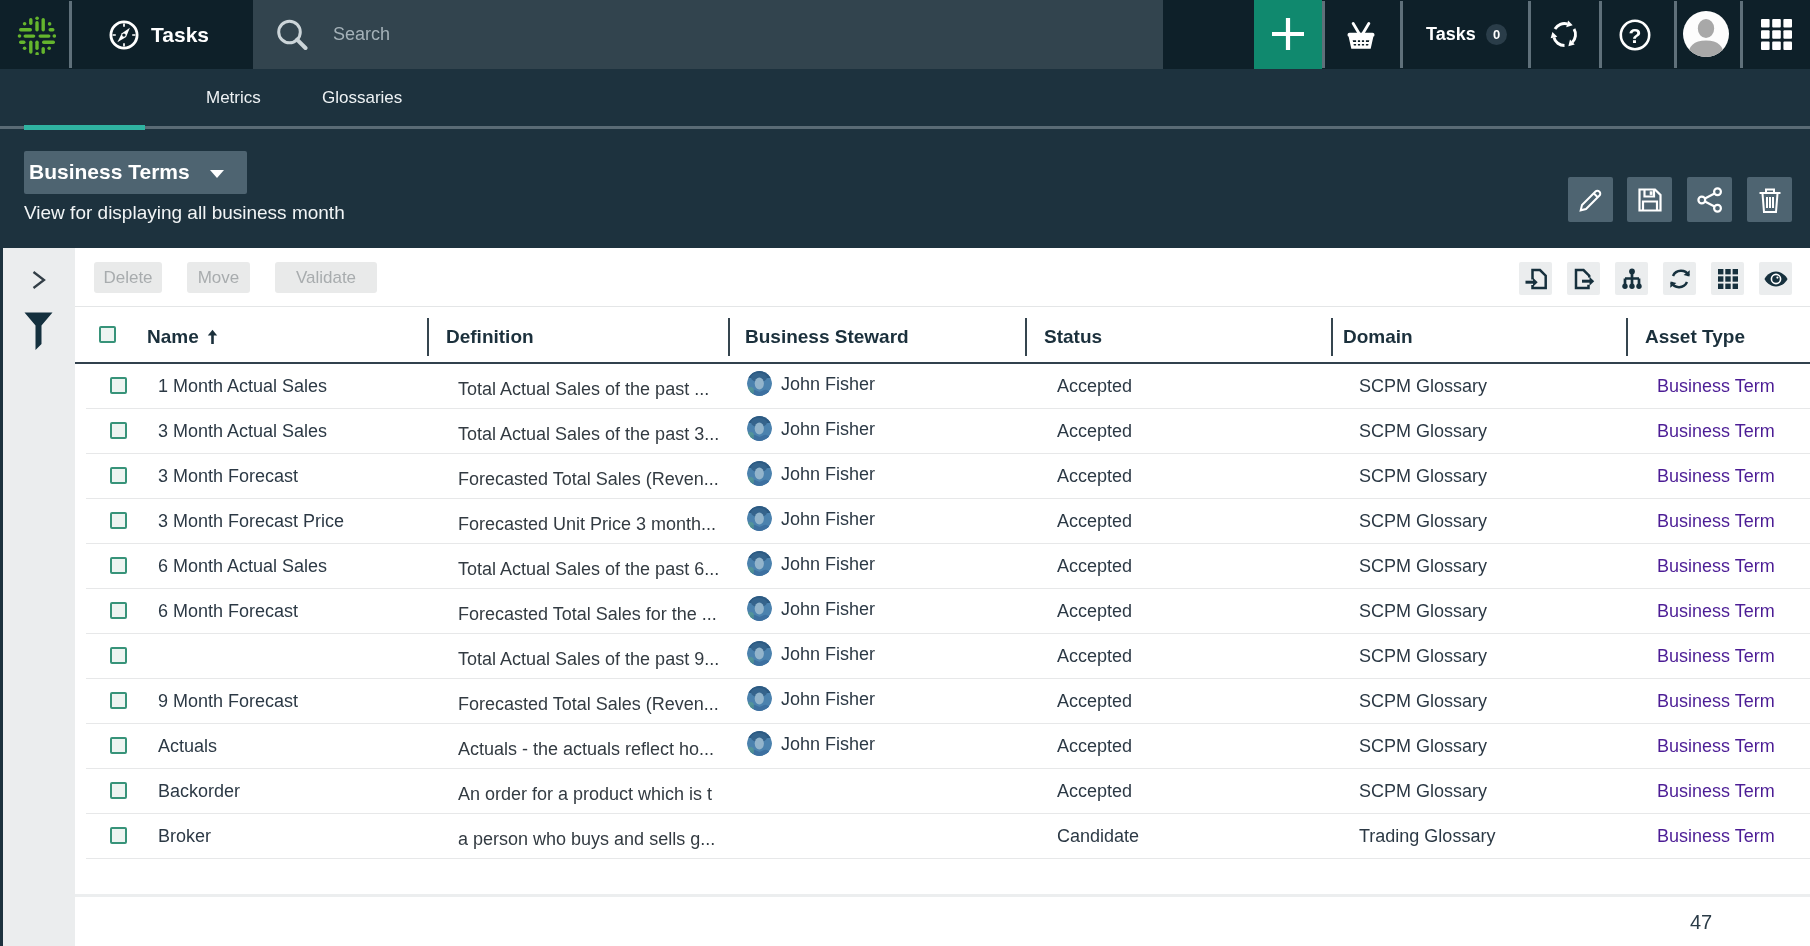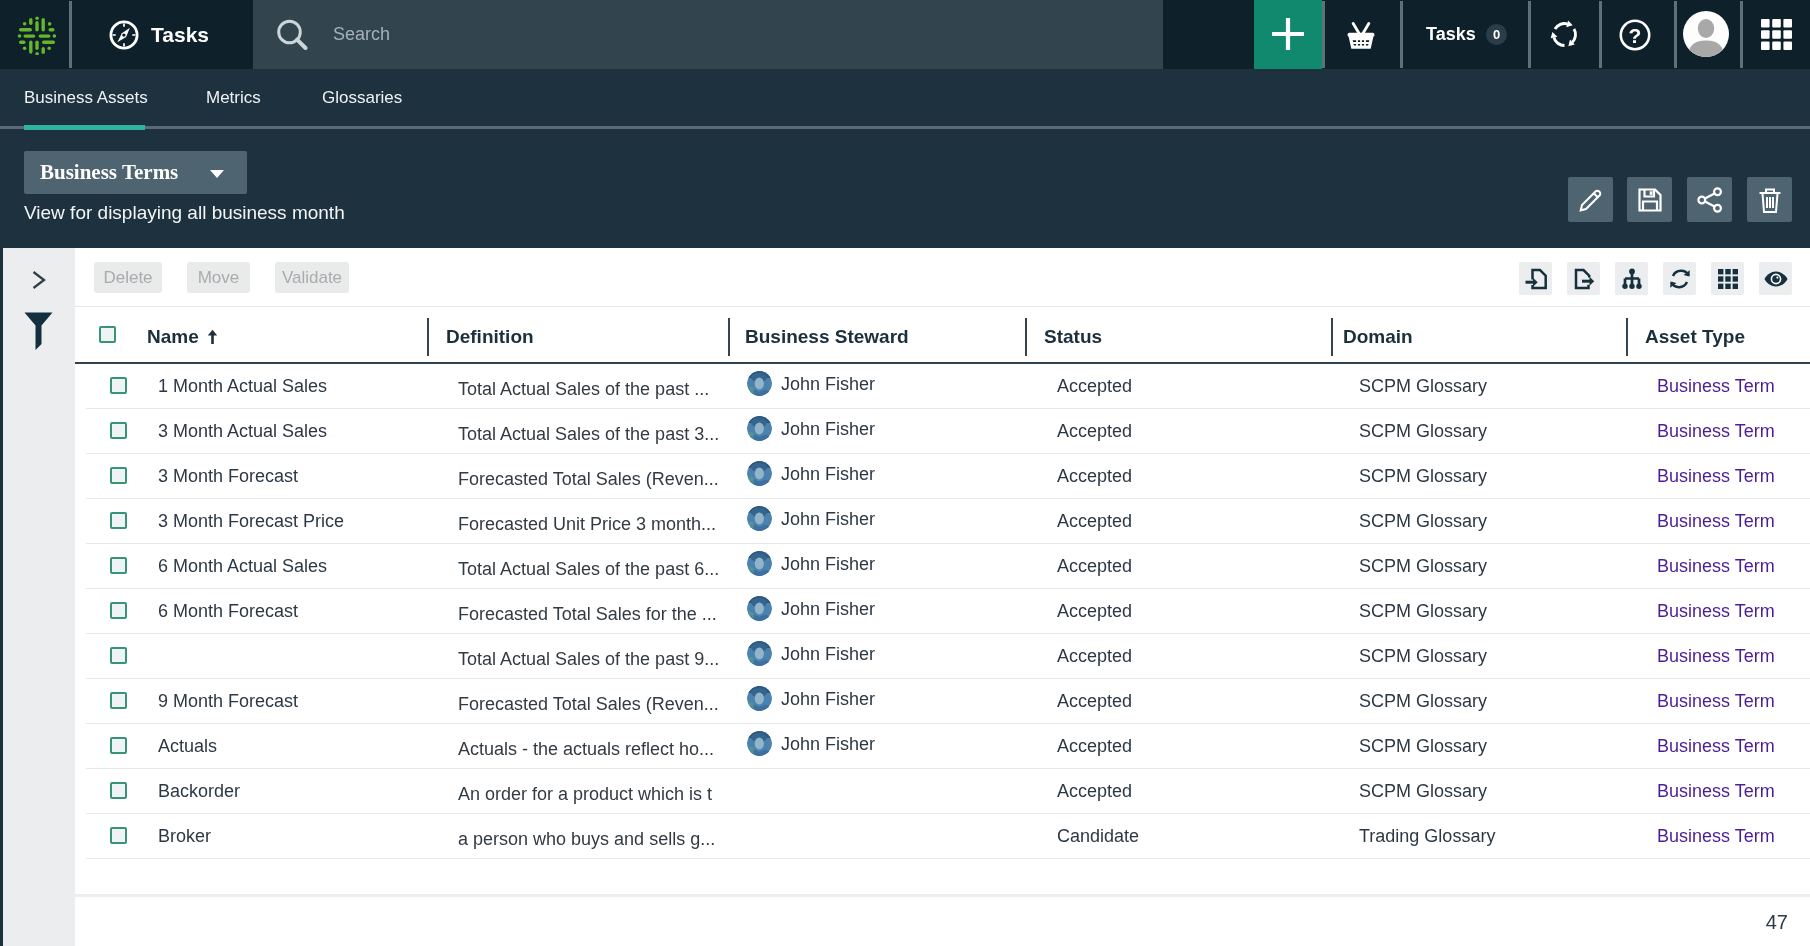--- a/index.html
+++ b/index.html
@@ -20,22 +20,22 @@
   #tasks-badge { position:absolute; left:1486px; top:24px; width:21px; height:21px;
     border-radius:50%; background:#2a3d49; color:#fff; font-size:13px; font-weight:bold;
     text-align:center; line-height:21px; }
   
   #band { position:absolute; left:0; top:69px; width:1810px; height:179px; background:#1d323e; }
   .tab { position:absolute; top:0; height:57px; line-height:57px; color:#eef2f4; font-size:17px; }
   #tabline { position:absolute; left:0; top:57px; width:1810px; height:3px; background:#5a6b75; }
   #tabactive { position:absolute; left:24px; top:56px; width:121px; height:4.5px; background:#2fb3a1; }
   #btbtn { position:absolute; left:24px; top:82px; width:223px; height:43px; background:#4e6471;
     border-radius:2px; color:#fff; }
-  #btbtn span { position:absolute; left:16px; top:0; height:51px; line-height:42px;
-    font-size:21px; font-weight:bold;font-family:Liberation Serif, serif; }
+  #btbtn span { position:absolute; left:5px; top:0; height:51px; line-height:42px;
+    font-size:21px; font-weight:bold; }
   #btbtn .caret { position:absolute; left:186px; top:19px; width:0; height:0;
     border-left:7px solid transparent; border-right:7px solid transparent; border-top:8px solid #fff; }
   #subtitle { position:absolute; left:24px; top:132px; color:#f2f5f6; font-size:19px; line-height:24px; }
   .hbtn { position:absolute; top:108px; width:45px; height:45px; background:#4e6471; border-radius:2px; }
   .hbtn svg { position:absolute; left:50%; top:50%; transform:translate(-50%,-50%); }
   
   #content { position:absolute; left:0; top:248px; width:1810px; height:698px; background:#fff; }
   #sliver { position:absolute; left:0; top:0; width:3px; height:698px; background:#1d323e; }
   #sidebar { position:absolute; left:3px; top:0; width:72px; height:698px; background:#ebedee; }
   .toolbtn { position:absolute; top:14px; height:31px; background:#e9eaea; border-radius:3px;
@@ -58,21 +58,21 @@
   .row .st   { position:absolute; left:971px; top:0; height:44px; line-height:44px;
     font-size:18px; color:#2c3945; }
   .row .dom  { position:absolute; left:1273px; top:0; height:44px; line-height:44px;
     font-size:18px; color:#2c3945; }
   .row .typ  { position:absolute; left:1571px; top:0; height:44px; line-height:44px;
     font-size:18px; color:#4c1d95; }
   .row .stw  { position:absolute; left:695px; top:0; height:44px; line-height:40px;
     font-size:18px; color:#2c3945; }
   .row .av { position:absolute; left:661px; top:7px; width:25px; height:25px; border-radius:50%; }
   #footline { position:absolute; left:75px; top:646px; width:1735px; height:3px; background:#eceeef; }
-  #total { position:absolute; left:1690px; top:663px; width:98px; text-align:right;
+  #total { position:absolute; left:1690px; top:663px; width:98px; text-align:left;
     font-size:20px; color:#2b3c48; }
 </style>
 </head>
 <body>
 <div id="topbar">
   <div id="searchcell"></div>
   <svg class="abs" style="left:15px;top:14px" width="41" height="41" viewBox="0 0 41 41" id="logo">
       <circle cx="9.6" cy="9.8" r="1.8" fill="#65b52d"></circle>
       <path d="M15.8 5.7 L15.8 9.3" stroke="#65b52d" stroke-width="3.4" stroke-linecap="round" fill="none"></path>
       <circle cx="22.1" cy="4.2" r="1.8" fill="#65b52d"></circle>
@@ -164,21 +164,20 @@
       <rect x="0" y="11.2" width="8.6" height="8.6" rx="1" fill="#fff"></rect>
       <rect x="11.2" y="11.2" width="8.6" height="8.6" rx="1" fill="#fff"></rect>
       <rect x="22.4" y="11.2" width="8.6" height="8.6" rx="1" fill="#fff"></rect>
       <rect x="0" y="22.4" width="8.6" height="8.6" rx="1" fill="#fff"></rect>
       <rect x="11.2" y="22.4" width="8.6" height="8.6" rx="1" fill="#fff"></rect>
       <rect x="22.4" y="22.4" width="8.6" height="8.6" rx="1" fill="#fff"></rect>
     </svg>
 </div>
 
 <div id="band">
-  <div class="tab" style="left:24px">Business Assets</div>
   <div class="tab" style="left:206px">Metrics</div>
   <div class="tab" style="left:322px">Glossaries</div>
   <div id="tabline"></div>
   <div id="tabactive"></div>
   <div id="btbtn">
       <span>Business Terms</span>
       <div class="caret"></div>
     </div>
   <div id="subtitle">View for displaying all business month</div>
   <div class="hbtn" style="left:1568px">
@@ -226,21 +225,21 @@
   <div id="sidebar">
     <svg class="abs" style="left:28px;top:22px" width="15" height="20" id="chev">
         <path d="M2.5 2 L13 10 L2.5 18" stroke="#333f47" stroke-width="2.3" fill="none"></path>
       </svg>
     <svg class="abs" style="left:21px;top:64px" width="29" height="38" id="funnel">
         <path d="M0.5 0.5 H28.5 L17.5 13.5 V32 L11.5 38 V13.5 Z" fill="#14303e"></path>
       </svg>
   </div>
   <div class="toolbtn" style="left:94px;width:68px">Delete</div>
   <div class="toolbtn" style="left:187px;width:63px">Move</div>
-  <div class="toolbtn" style="left:275px;width:74px">Validate</div>
+  <div class="toolbtn" style="left:275px;width:102px">Validate</div>
   <div class="ibtn" style="left:1519px">
       <svg width="22" height="22" id="imp">
         <g stroke="#16303d" stroke-width="2.5" fill="none">
           <path d="M7.5 11.5 V2 H15 L20.7 7.7 V20 H7.5 V17"></path>
         </g>
         <path d="M0.5 14.2 H8.5" stroke="#16303d" stroke-width="3" fill="none"></path>
         <path d="M8 9.7 L12.7 14.2 L8 18.7 Z" fill="#16303d"></path>
       </svg>
     </div>
   <div class="ibtn" style="left:1567px">

